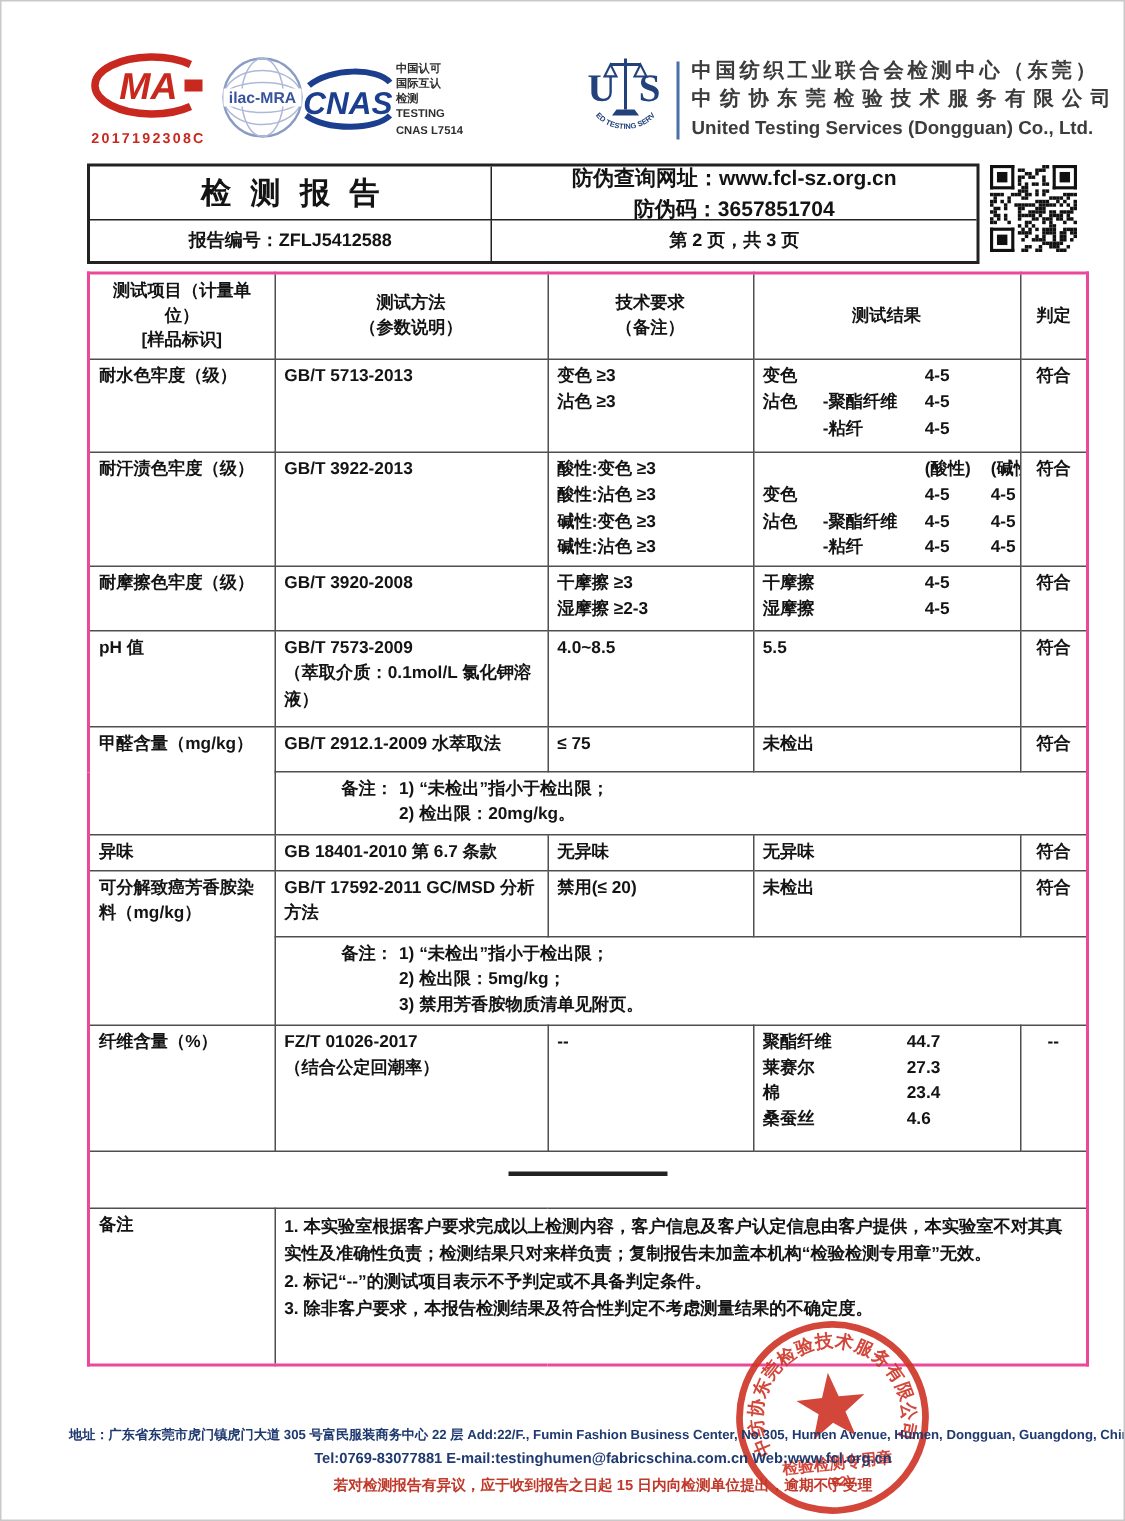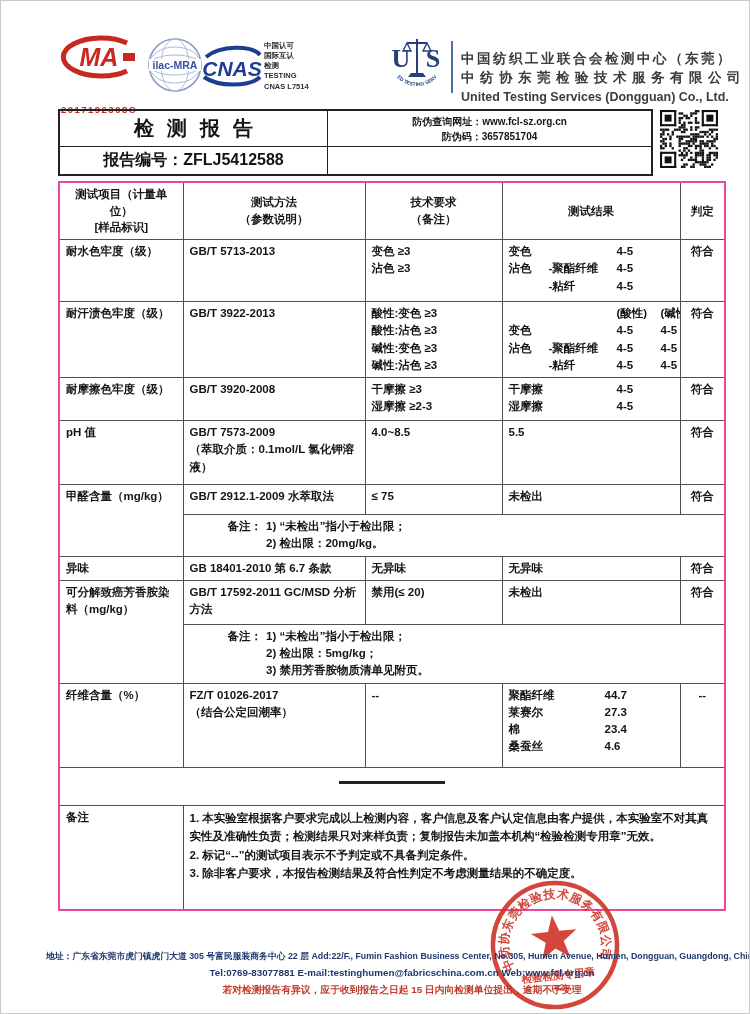--- a/index.html
+++ b/index.html
@@ -2,39 +2,39 @@
 <html><head>
 <meta charset="utf-8">
 <style>
   html,body{margin:0;padding:0;background:#e8e8e8;}
   .page{position:relative;width:750px;height:1014px;background:#fff;border:1px solid #c9c9c9;
         box-sizing:border-box;overflow:hidden;
         font-family:"Liberation Sans","DejaVu Sans",sans-serif;color:#141414;}
   
   .abs{position:absolute;}
   .cma-block{left:56px;top:32px;width:84px;text-align:center;}
-  .cma-num{font-size:9.5px;font-weight:bold;color:#c8281e;letter-spacing:1.5px;margin-top:19px;}
+  .cma-num{font-size:9.5px;font-weight:bold;color:#c8281e;letter-spacing:1.5px;margin-top:1px;}
   .ilac-block{left:146px;top:36px;}
   .cnas-block{left:199px;top:42px;}
   .cnas-caption{left:263px;top:40px;font-size:7.5px;font-weight:bold;color:#2e2e2e;line-height:1.35;}
   .uts-block{left:390px;top:30px;}
   .header-divider{left:450px;top:40px;width:2px;height:52px;background:#4a6ea9;}
-  .company-block{left:460px;top:37px;color:#3c3c3c;margin-top:12px;}
+  .company-block{left:460px;top:37px;color:#3c3c3c;}
   .company-cn1{font-size:13.5px;font-weight:bold;letter-spacing:2.5px;line-height:1.4;}
   .company-cn2{font-size:13.5px;font-weight:bold;letter-spacing:5.5px;line-height:1.4;}
   .company-en{font-size:12.5px;font-weight:bold;line-height:1.45;}
   
   .title-table{left:57px;top:108px;width:595px;height:67px;border:2px solid #222;
                display:grid;grid-template-columns:268px 1fr;grid-template-rows:36px 1fr;box-sizing:border-box;}
   .tt-cell{display:flex;flex-direction:column;justify-content:center;align-items:center;box-sizing:border-box;}
   .tt-r1{border-bottom:1.5px solid #222;}
   .tt-c1{border-right:1.5px solid #222;}
   .report-title{font-size:20px;font-weight:bold;letter-spacing:13px;text-indent:13px;}
-  .antifake{font-size:10px;font-weight:bold;line-height:1.5;text-align:center;}
-  .report-no{font-size:16px;font-weight:bold;}
+  .antifake{font-size:14px;font-weight:bold;line-height:1.5;text-align:center;}
+  .report-no{font-size:12px;font-weight:bold;}
   .page-info{font-size:12px;font-weight:600;}
   .qr{left:659px;top:109px;}
   
   .main-table-wrap{left:57px;top:180px;}
   table.report{border-collapse:collapse;table-layout:fixed;width:666px;border:2px solid #ec4899;}
   table.report th,table.report td{border:1px solid #4f4f4f;padding:3px 6px;font-size:11.5px;
         font-weight:600;vertical-align:top;line-height:1.5;box-sizing:border-box;overflow:hidden;}
   table.report thead th{text-align:center;font-weight:bold;height:44px;vertical-align:middle;line-height:1.45;}
   td.verdict{text-align:center;}
   .rline{display:grid;grid-template-columns:40px 68px 44px auto;white-space:nowrap;}
@@ -120,20 +120,23 @@
   <div class="abs title-table">
     <div class="tt-cell tt-r1 tt-c1">
       <div class="report-title">检测报告</div>
     </div>
     <div class="tt-cell tt-r1">
       <div class="antifake">防伪查询网址：www.fcl-sz.org.cn</div>
       <div class="antifake">防伪码：3657851704</div>
     </div>
     <div class="tt-cell tt-c1">
       <div class="report-no">报告编号：ZFLJ5412588</div>
+    </div>
+    <div class="tt-cell">
+      <div class="page-info">第 2 页，共 3 页</div>
     </div>
   </div>
 
   <svg class="abs qr" width="58" height="58" viewBox="0 0 25 25" id="qr-svg">
       <rect x="0" y="0" width="7" height="0.9" fill="#111"></rect>
       <rect x="0" y="6.1" width="7" height="0.9" fill="#111"></rect>
       <rect x="0" y="0" width="0.9" height="7" fill="#111"></rect>
       <rect x="6.1" y="0" width="0.9" height="7" fill="#111"></rect>
       <rect x="2" y="2" width="3" height="3" fill="#111"></rect>
       <rect x="18" y="0" width="7" height="0.9" fill="#111"></rect>

